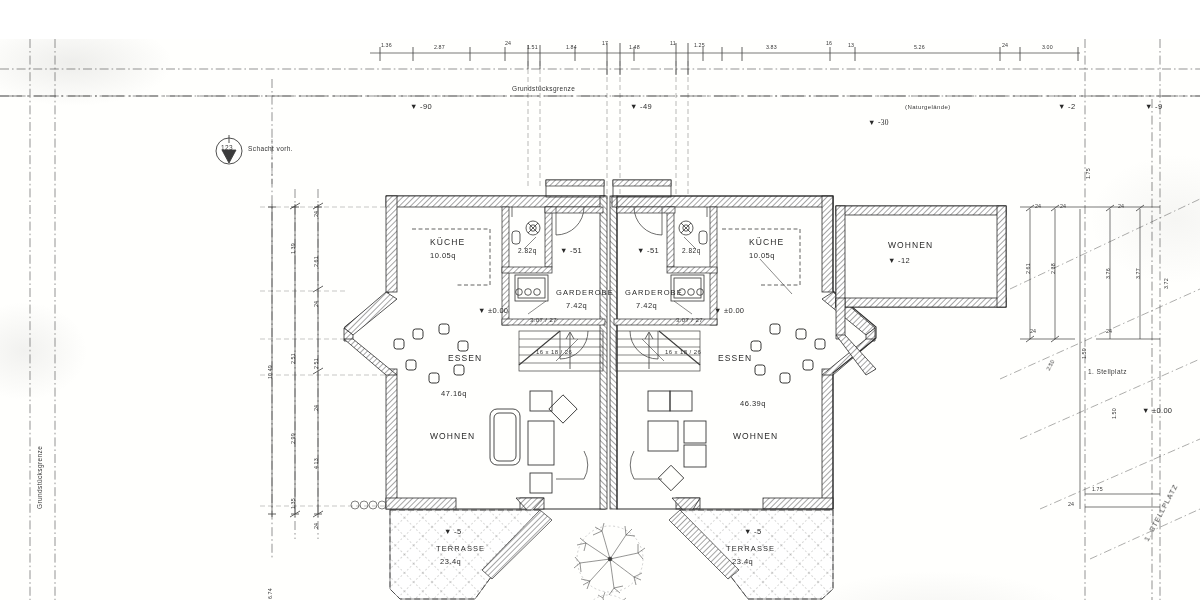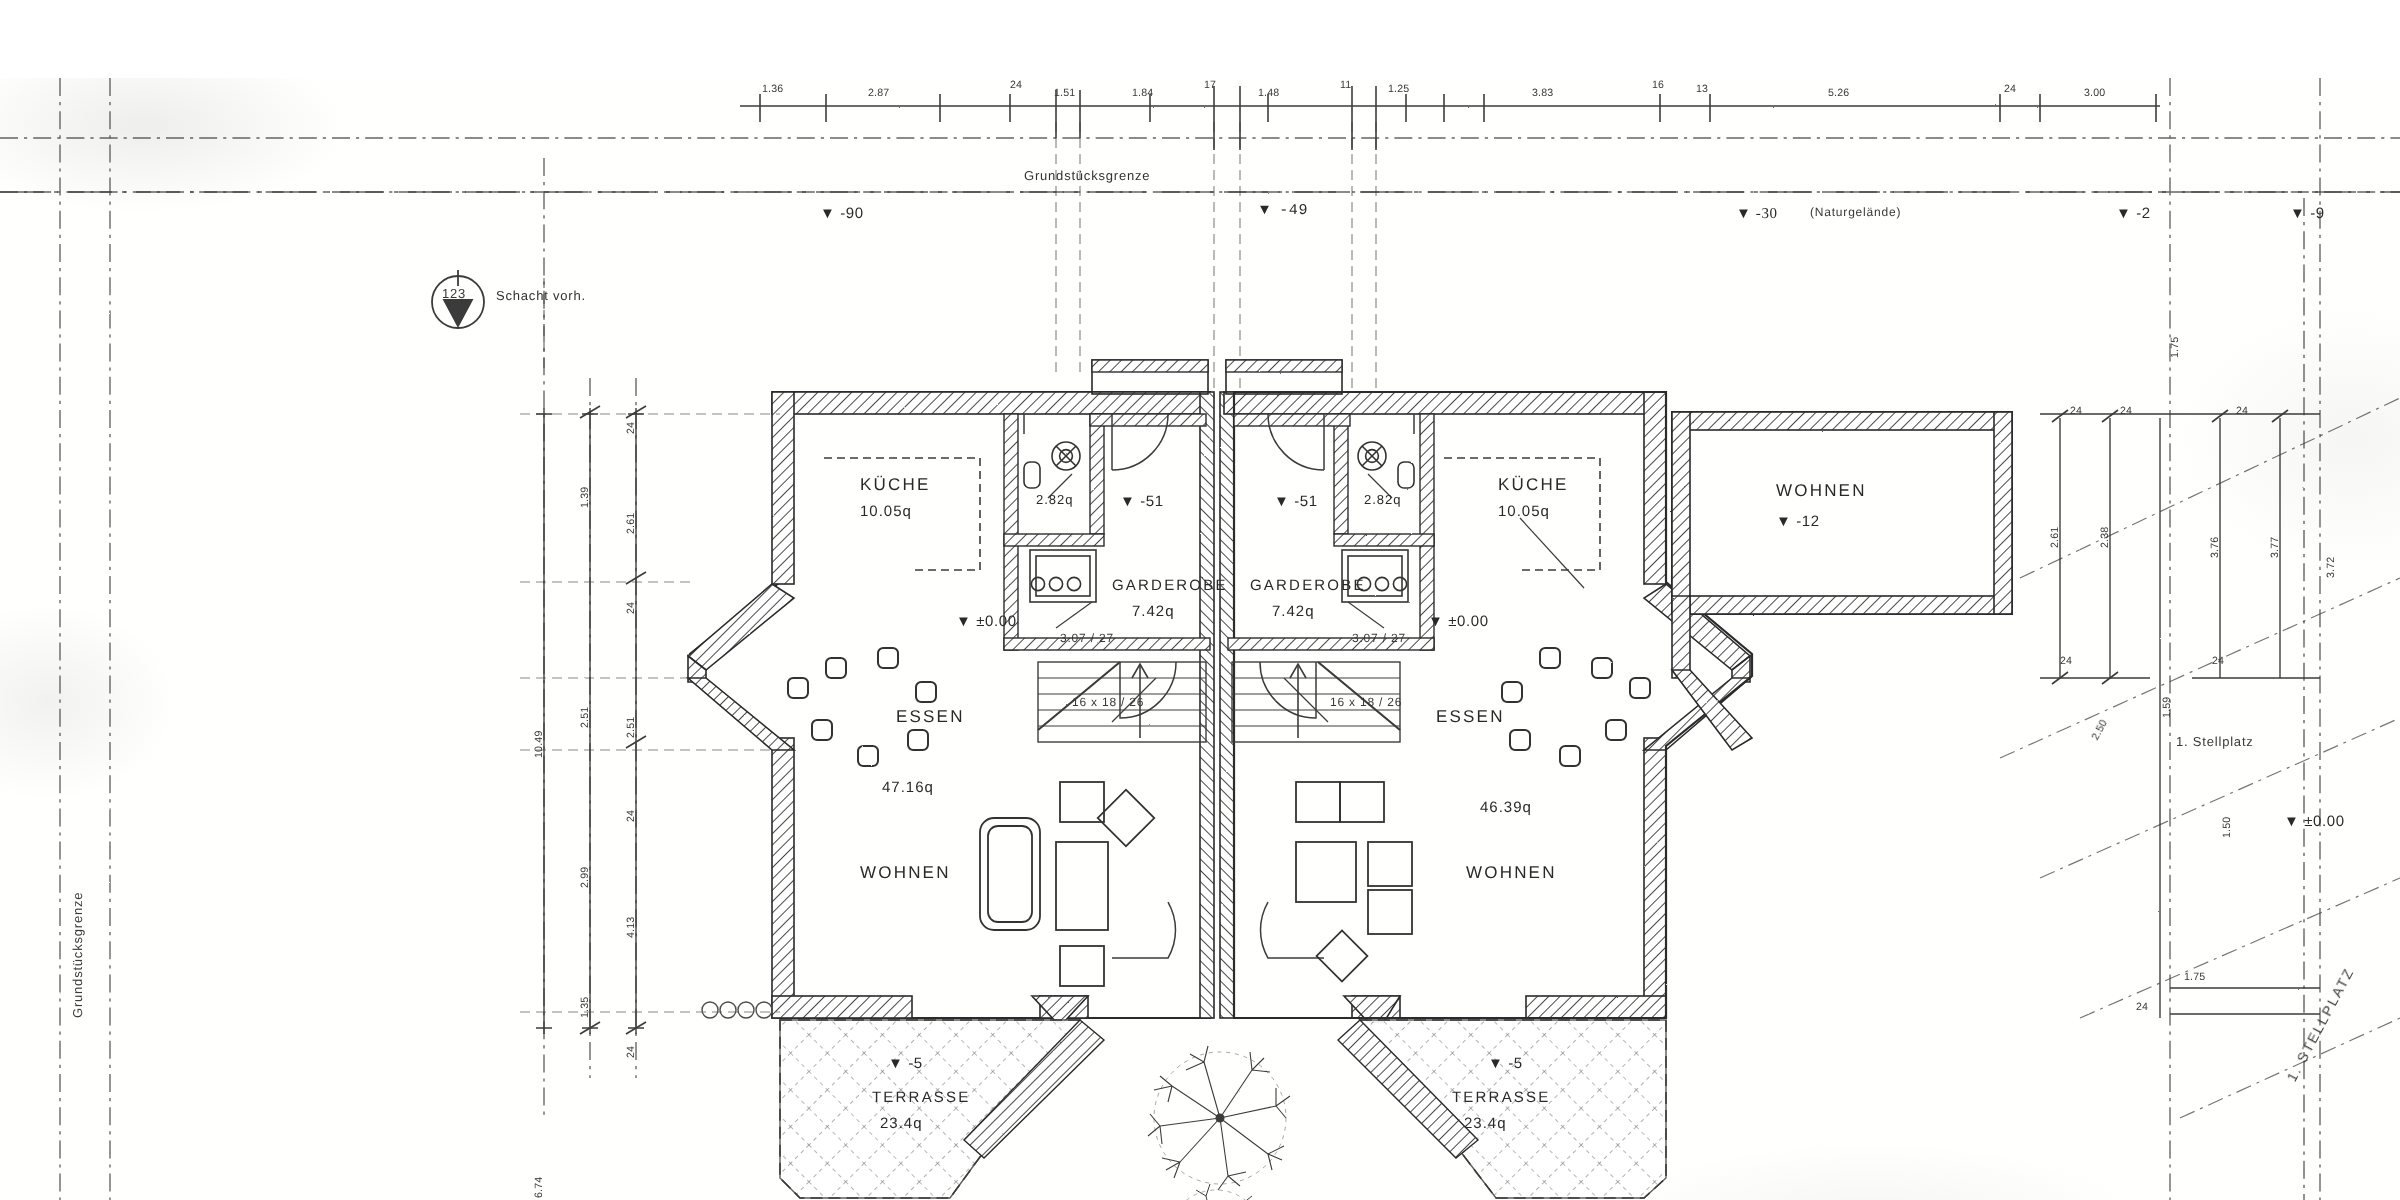--- a/index.html
+++ b/index.html
@@ -437,22 +437,22 @@
       <line x1="528" y1="275" x2="546" y2="262"></line>
       <line x1="692" y1="275" x2="674" y2="262"></line>
     </g>
 
     </g>
   </svg>
 
   <div class="lbl note blur" style="left:512px;top:47px;">Grundstücksgrenze</div>
 
   <div class="lbl elev blur" style="left:410px;top:64px;">▼ -90</div>
-  <div class="lbl elev blur" style="left:630px;top:64px;font-family:Liberation Mono, monospace;">▼ -49</div>
-  <div class="lbl elev blur" style="left:868px;top:64px;font-family:Liberation Serif, serif;">▼ -30</div>
+  <div class="lbl elev blur" style="left:630px;top:64px;">▼ -49</div>
+  <div class="lbl elev blur" style="left:868px;top:80px;font-family:Liberation Serif, serif;">▼ -30</div>
   <div class="lbl tinytxt blur" style="left:905px;top:65px;">(Naturgelände)</div>
   <div class="lbl elev blur" style="left:1058px;top:64px;">▼ -2</div>
   <div class="lbl elev blur" style="left:1145px;top:64px;">▼ -9</div>
 
   <div class="lbl tinytxt blur" style="left:221px;top:106px;font-size:6.5px;">123</div>
   <div class="lbl note blur" style="left:248px;top:107px;">Schacht vorh.</div>
 
   <div class="lbl room-name blur" style="left:430px;top:199px;">KÜCHE</div>
   <div class="lbl room-area blur" style="left:430px;top:213px;">10.05q</div>
 

